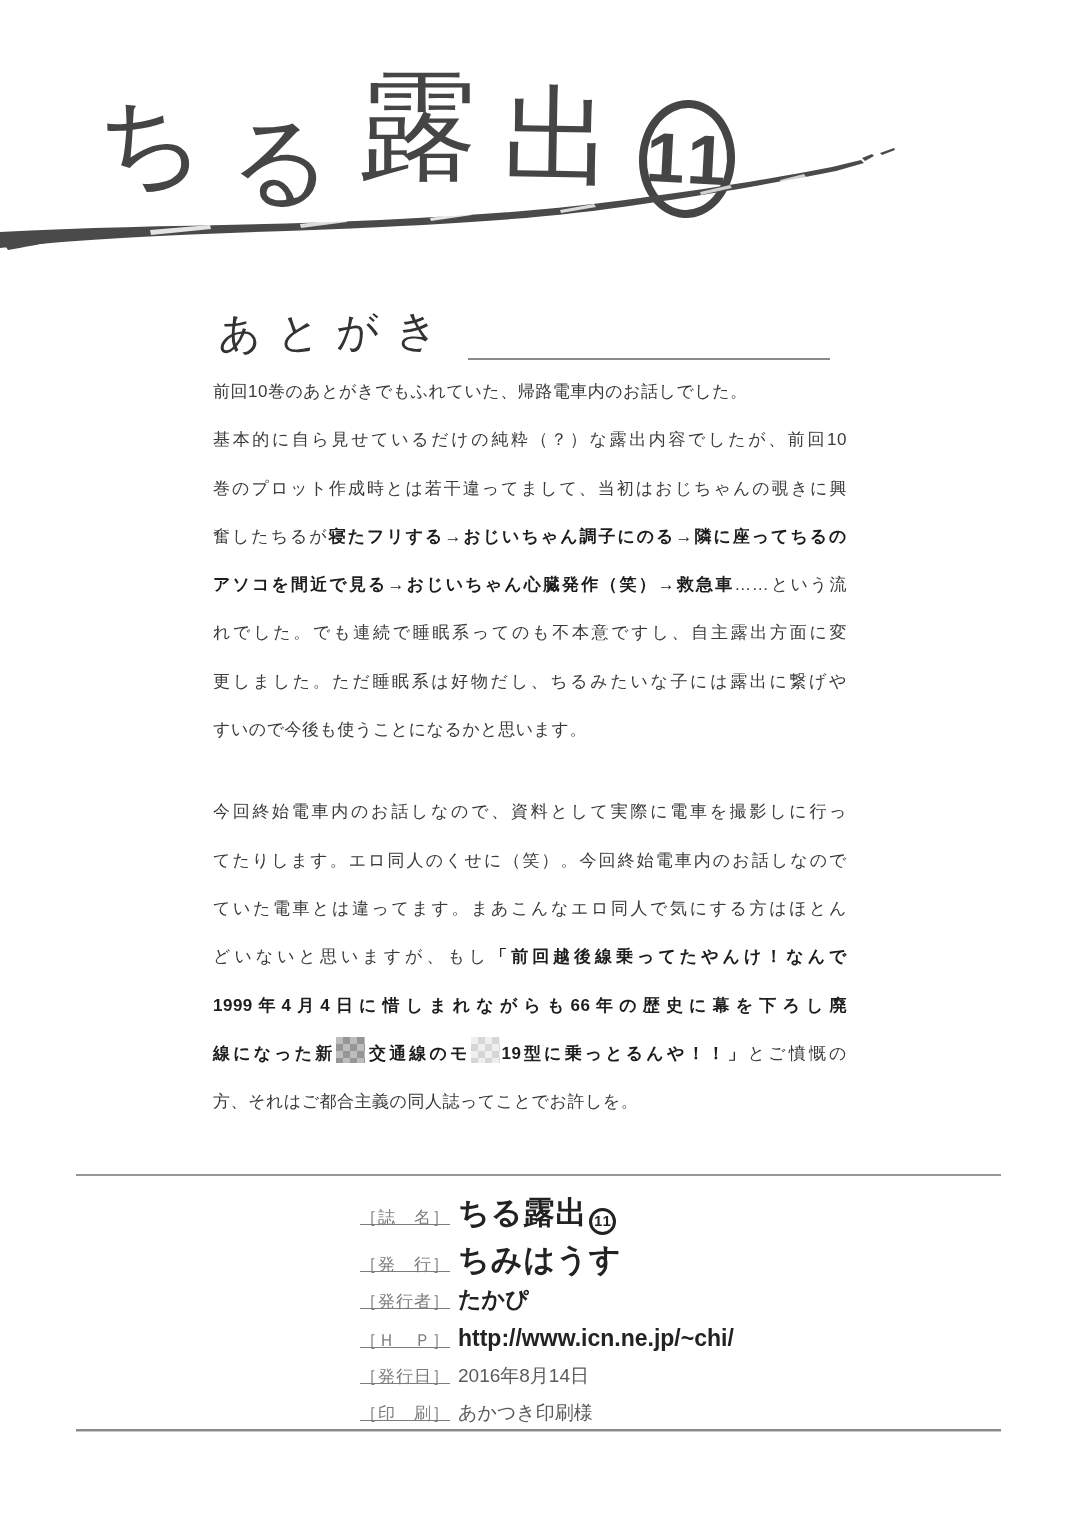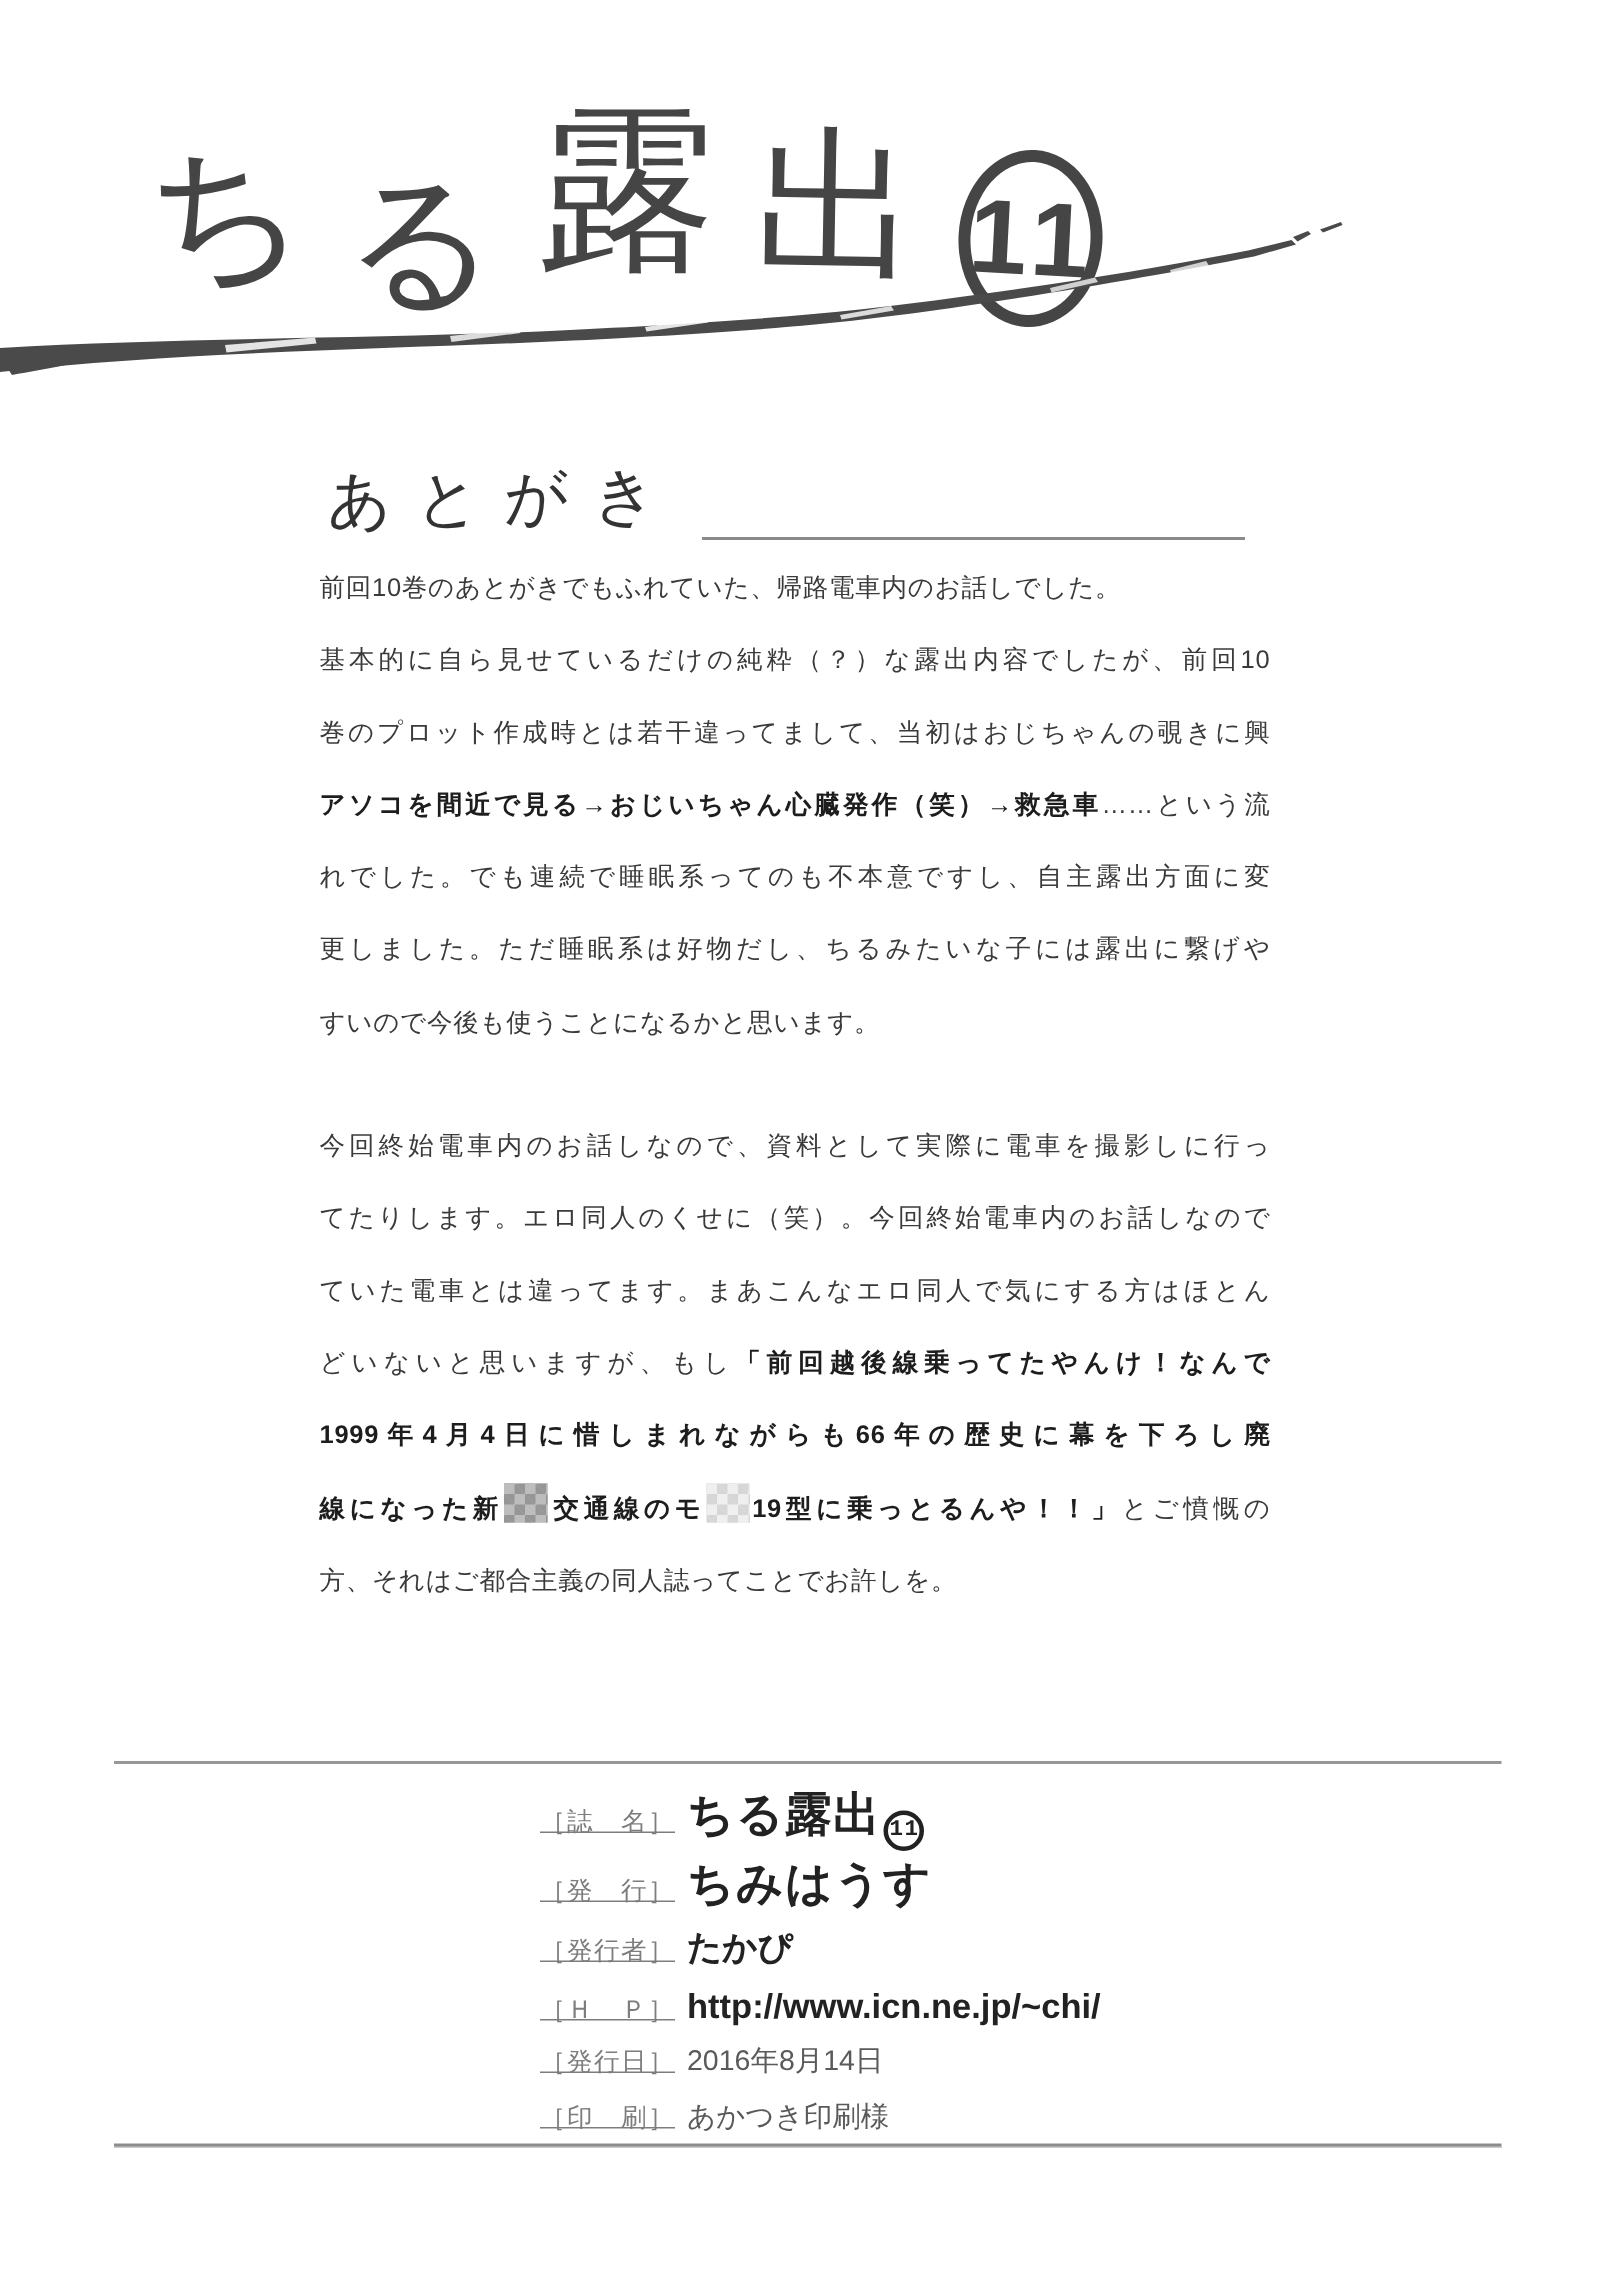--- a/index.html
+++ b/index.html
@@ -91,21 +91,21 @@
   .colophon { position:absolute; left:360px; top:1194px; }
   .c-row { display:flex; align-items:baseline; margin-bottom:11px; }
   .c-row.lg-row { margin-bottom:6px; }
   .c-label {
     width:88px; flex:none; margin-right:10px;
     font-size:17px; color:#7d7d7d; letter-spacing:1px;
     white-space:nowrap;
     text-decoration:underline;
   }
   .c-value { white-space:nowrap; }
-  .c-value.lg { font-size:31px; font-weight:700; color:#222; line-height:38px; letter-spacing:1px;font-family:Liberation Mono, monospace; }
+  .c-value.lg { font-size:31px; font-weight:700; color:#222; line-height:38px; letter-spacing:1px; }
   .c-value.md { font-size:23px; font-weight:700; color:#222; line-height:28px; }
   .c-value.sm { font-size:19px; font-weight:400; color:#5a5a5a; line-height:26px; }
   .circ-sm {
     display:inline-flex; align-items:center; justify-content:center;
     width:27px; height:27px; border:3px solid #222; border-radius:50%;
     font-size:15px; font-weight:700; letter-spacing:1px;
     vertical-align:-3px; margin-left:2px;
   }
 </style>
 </head>
@@ -135,20 +135,21 @@
     <span class="heading-rule"></span>
   </div>
 
   <div class="body-text" id="body">
       <div class="para">
         <div class="t-line no-fill"><span>前回10巻のあとがきでもふれていた、帰路電車内のお話しでした。</span></div>
       </div>
       <div class="para">
         <div class="t-line"><span>基本的に自ら見せているだけの純粋（？）な露出内容でしたが、前回10</span></div>
         <div class="t-line"><span>巻のプロット作成時とは若干違ってまして、当初はおじちゃんの覗きに興</span></div>
+        <div class="t-line"><span>奮したちるが</span><span class="b">寝たフリする→おじいちゃん調子にのる→隣に座ってちるの</span></div>
         <div class="t-line"><span class="b">アソコを間近で見る→おじいちゃん心臓発作（笑）→救急車</span><span>……という流</span></div>
         <div class="t-line"><span>れでした。でも連続で睡眠系ってのも不本意ですし、自主露出方面に変</span></div>
         <div class="t-line"><span>更しました。ただ睡眠系は好物だし、ちるみたいな子には露出に繋げや</span></div>
         <div class="t-line no-fill"><span>すいので今後も使うことになるかと思います。</span></div>
       </div>
       <div class="para gap">
         <div class="t-line"><span>今回終始電車内のお話しなので、資料として実際に電車を撮影しに行っ</span></div>
         <div class="t-line"><span>てたりします。エロ同人のくせに（笑）。今回終始電車内のお話しなので</span></div>
         <div class="t-line"><span>ていた電車とは違ってます。まあこんなエロ同人で気にする方はほとん</span></div>
         <div class="t-line"><span>どいないと思いますが、もし</span><span class="b">「前回越後線乗ってたやんけ！なんで</span></div>

